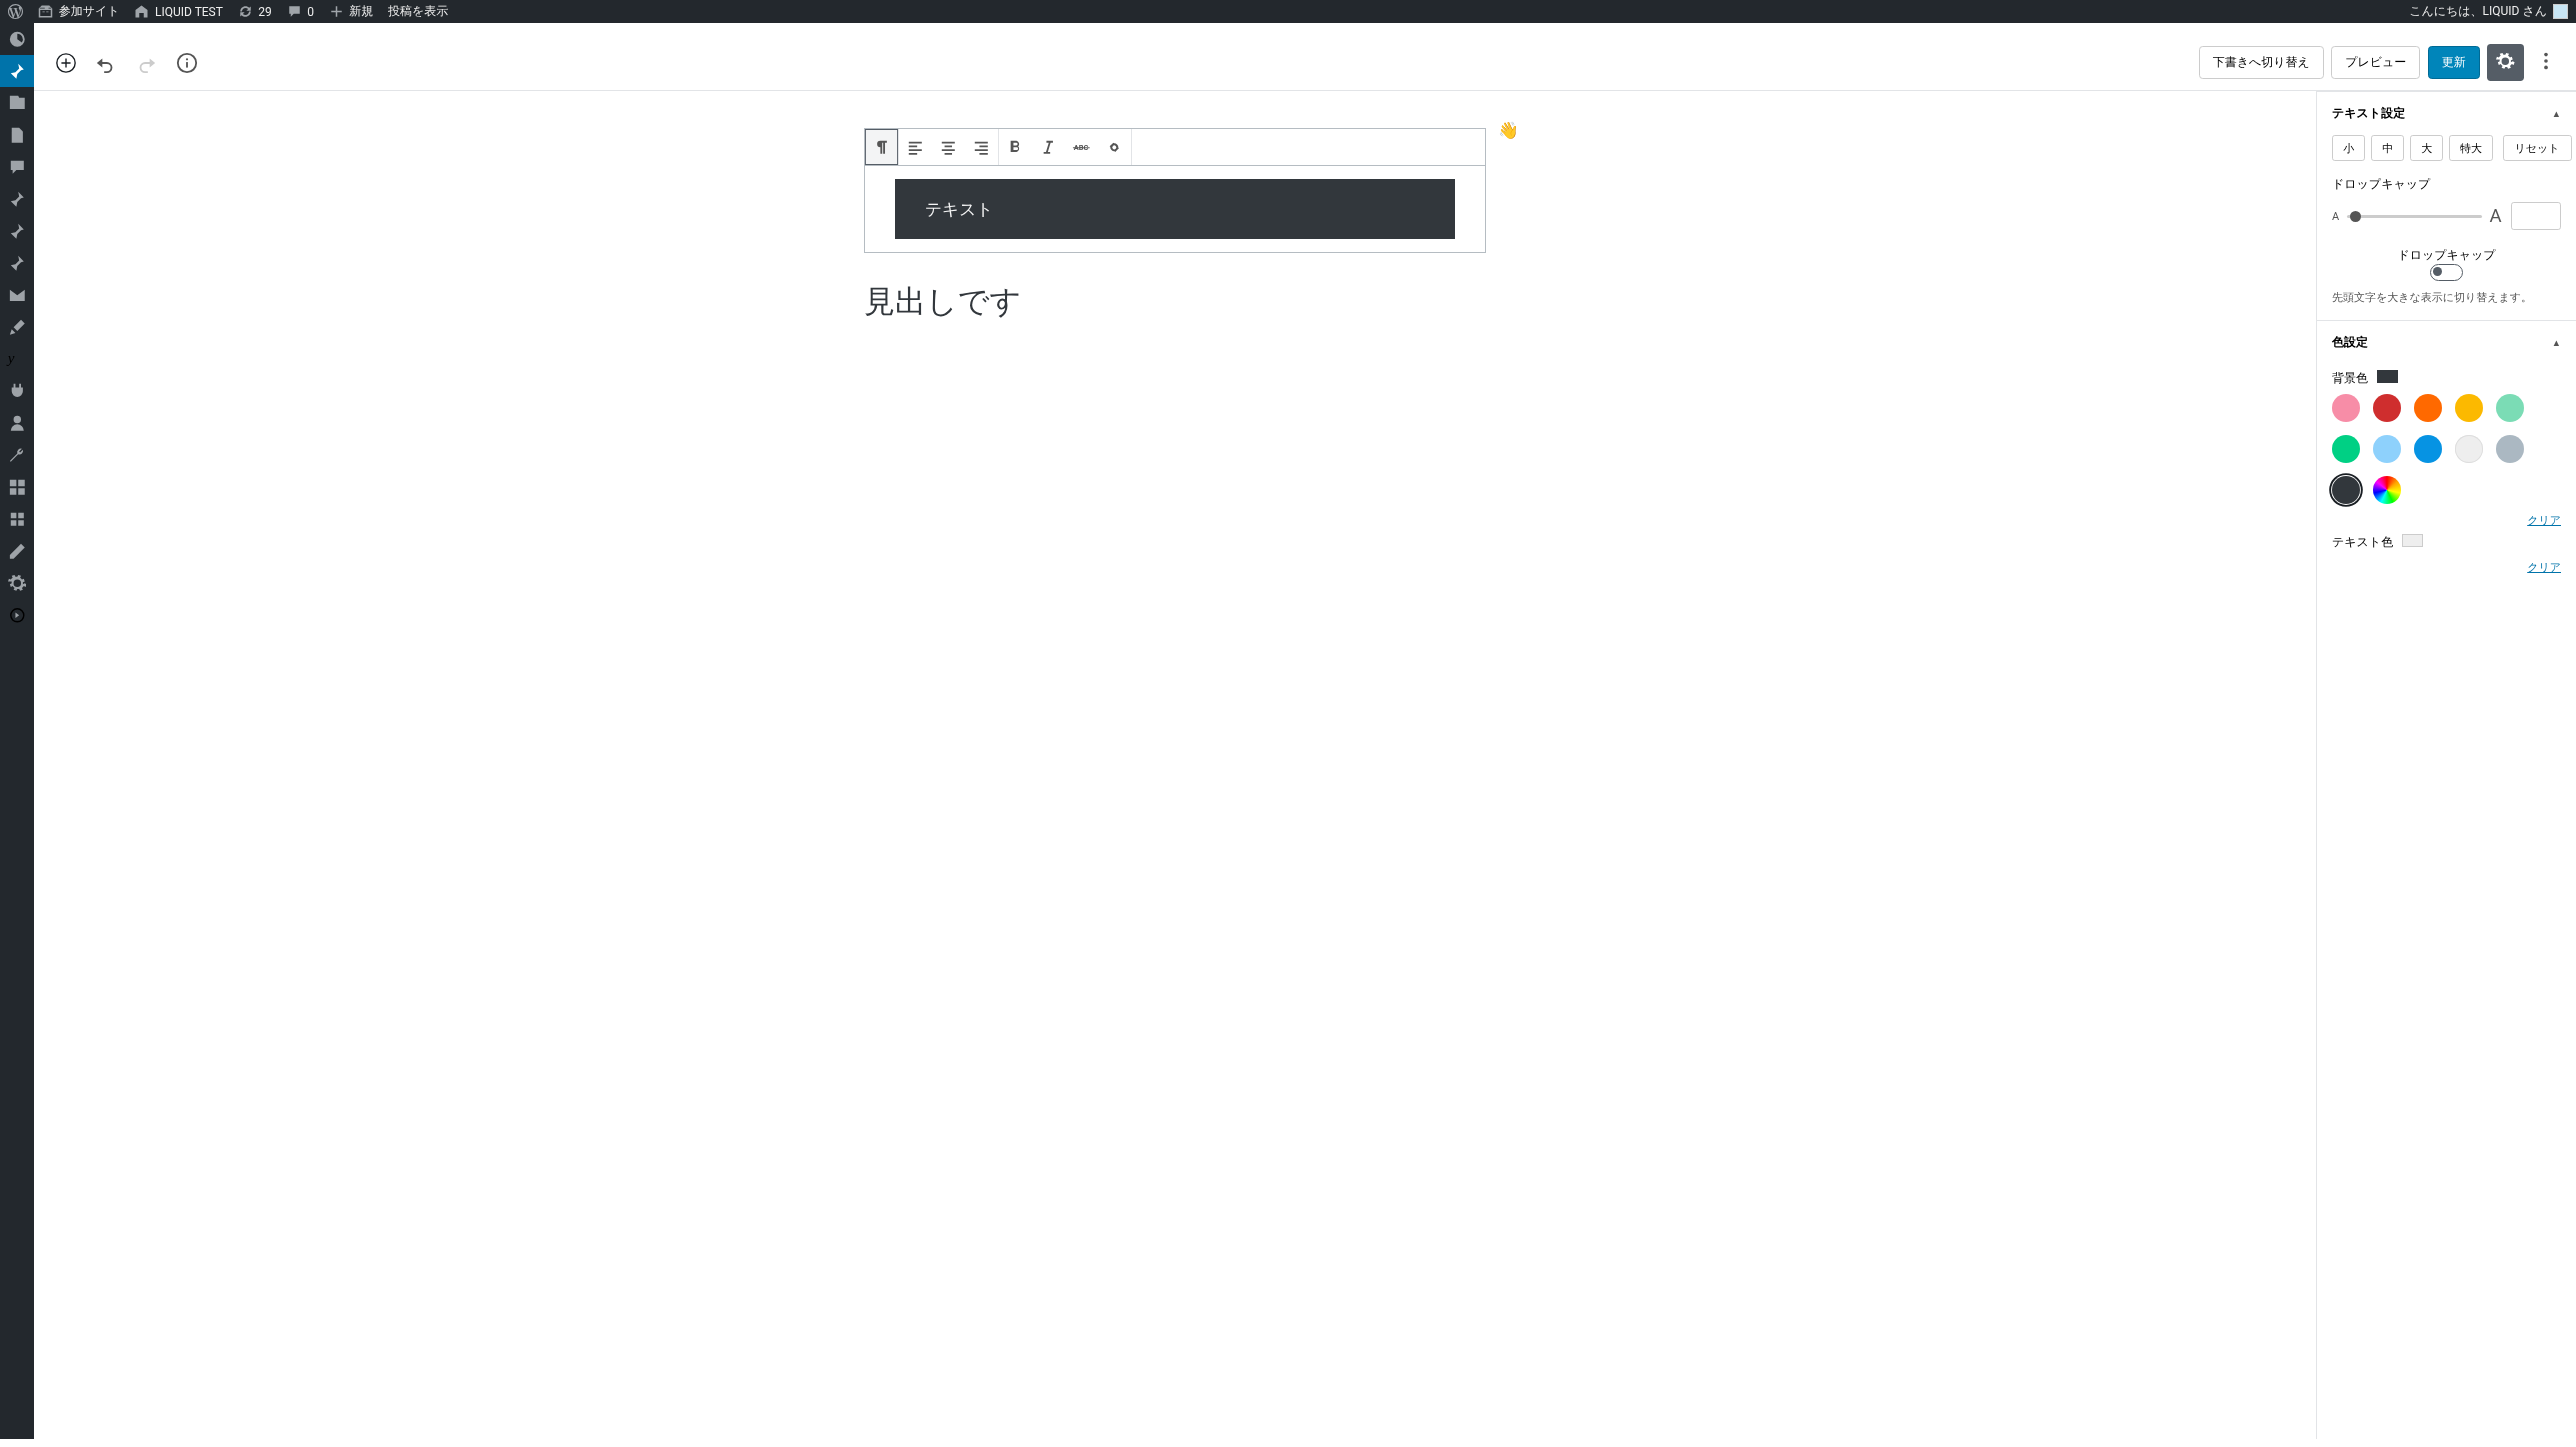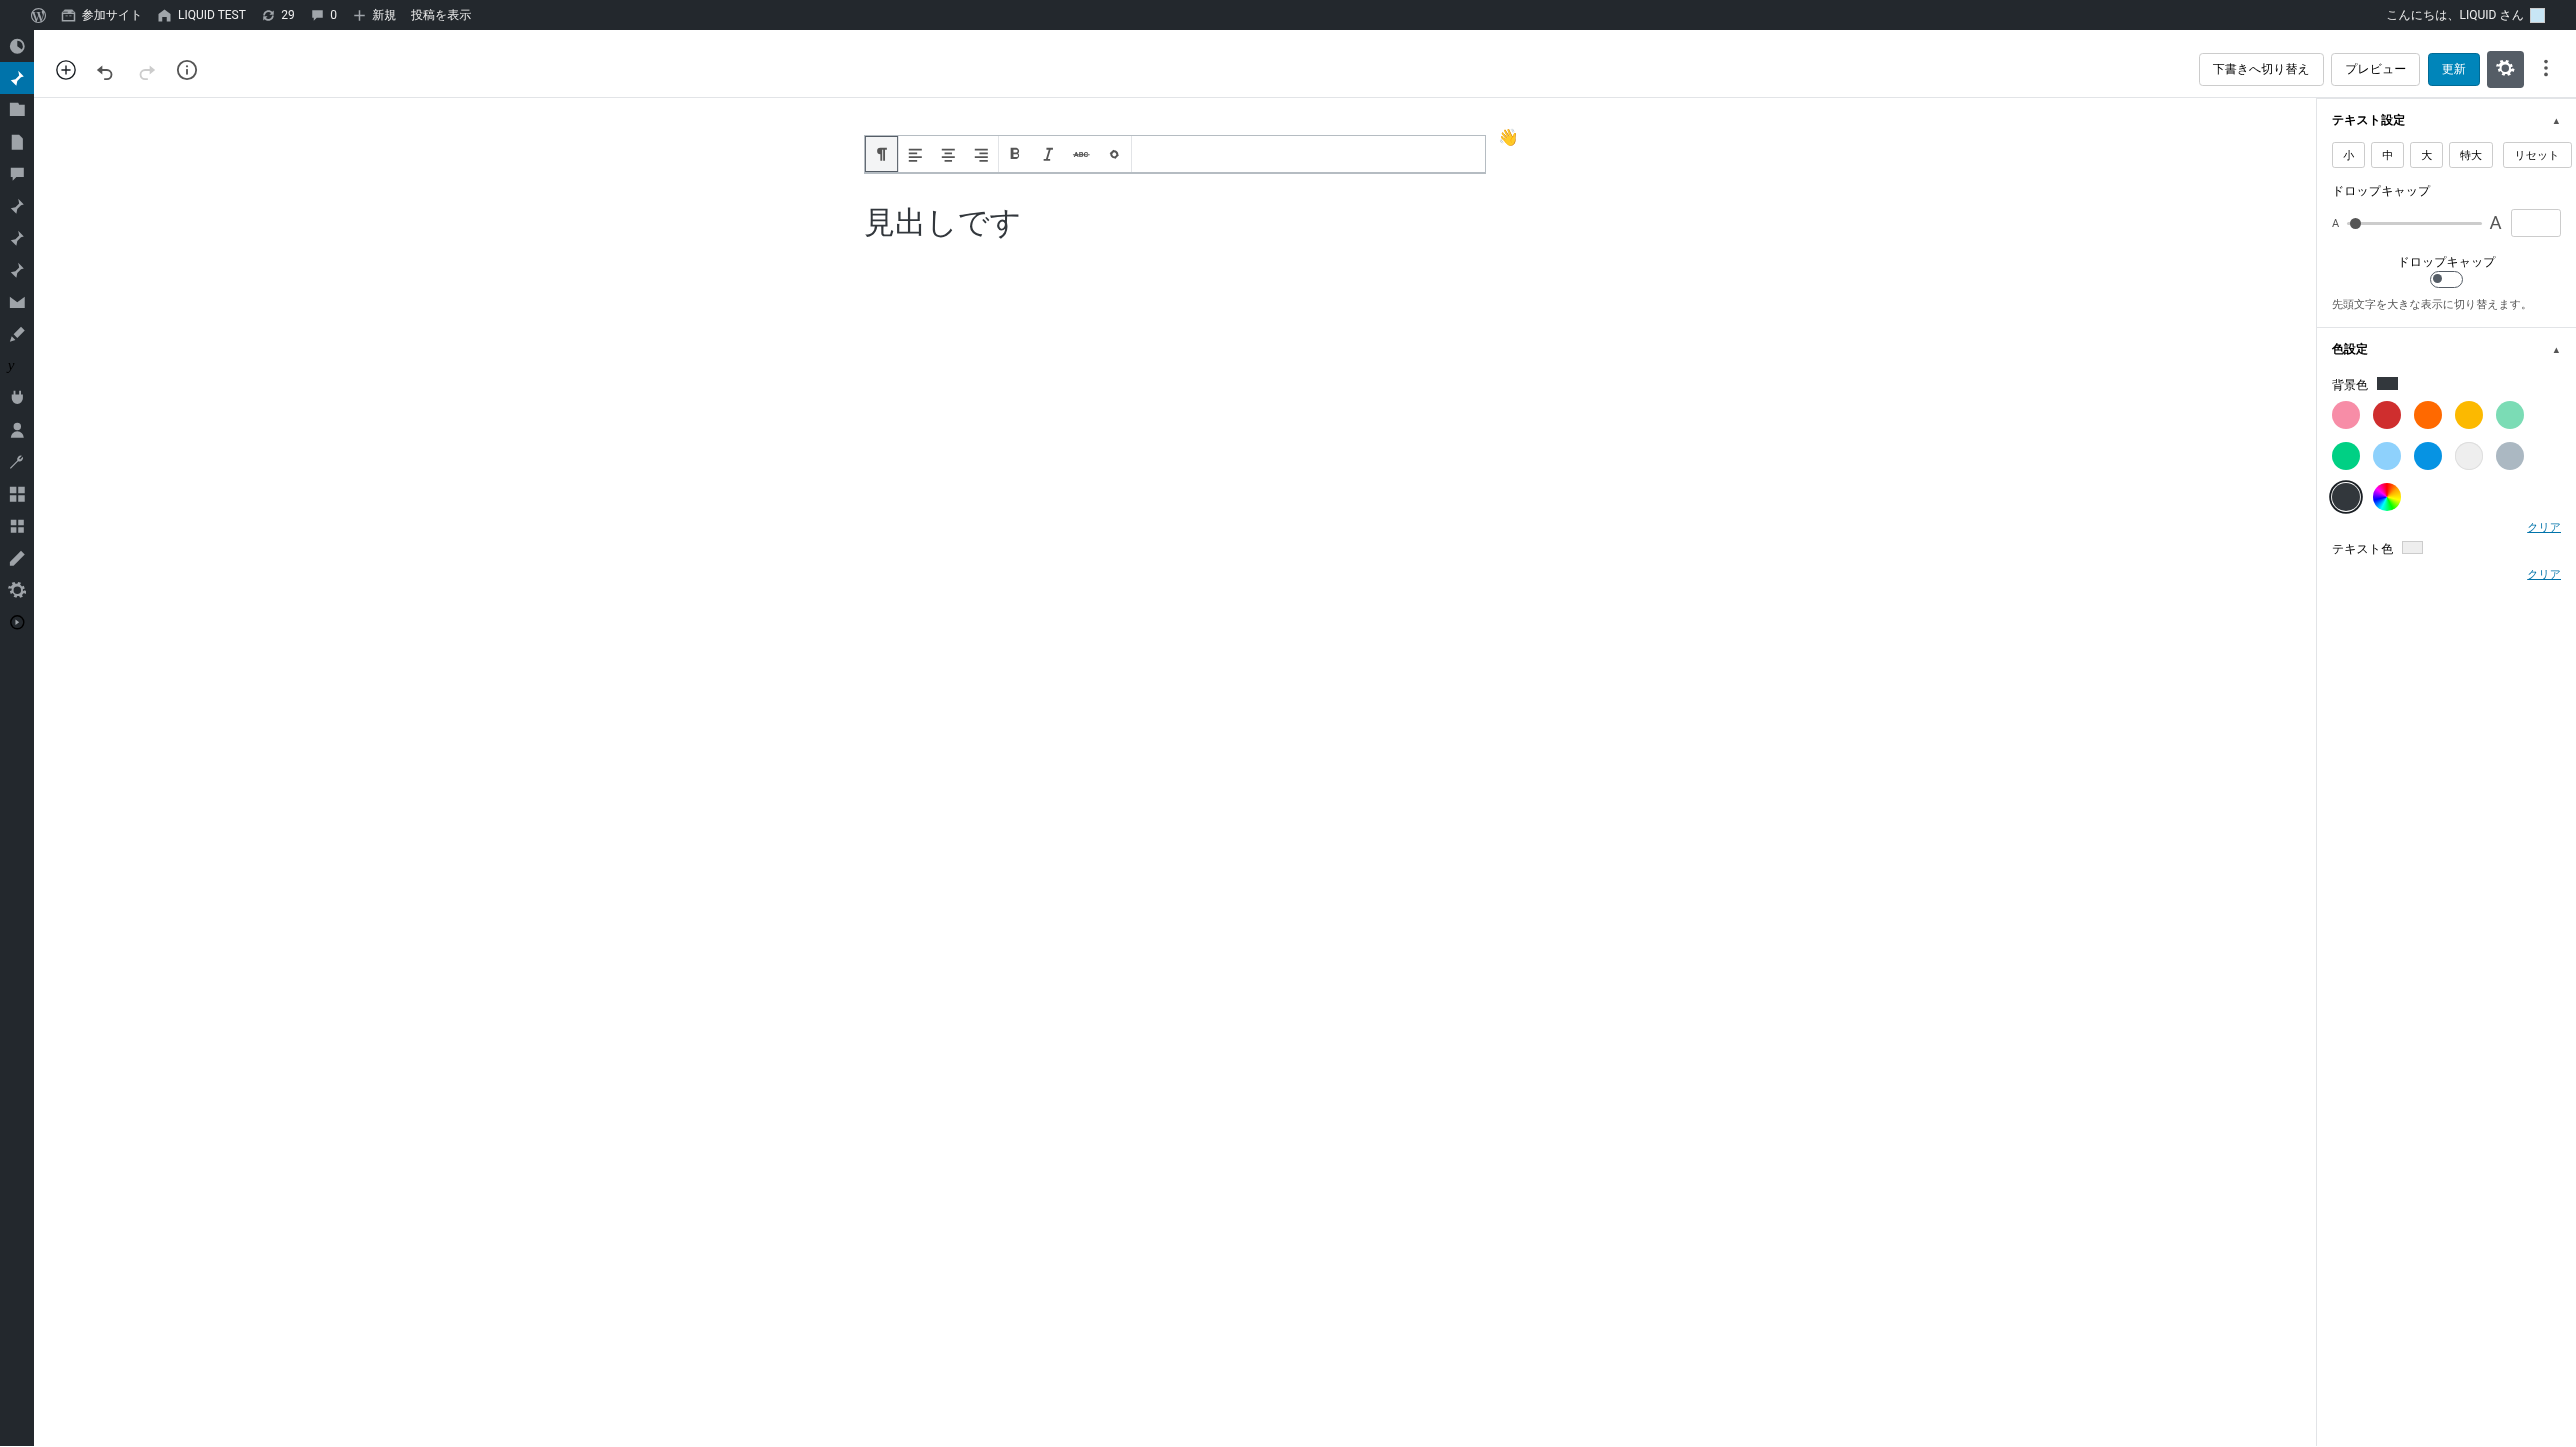--- a/index.html
+++ b/index.html
@@ -1,19 +1,19 @@
 <!DOCTYPE html>
 <html style="font-size:15px"><head>
 <meta charset="utf-8">
 <style>
 * { margin: 0; padding: 0; box-sizing: border-box; }
 body { font-family: -apple-system, BlinkMacSystemFont, "Segoe UI", Roboto, sans-serif; background: #fff; overflow: hidden; }
 
 
-.admin-bar { height: 30px; background: #23282d; color: #eee; display: flex; align-items: flex-end; font-size: 12px; padding: 0 24px; }
+.admin-bar { height: 23px; background: #23282d; color: #eee; display: flex; align-items: flex-end; font-size: 12px; padding: 0 1px; }
 .admin-bar-item { display: flex; align-items: center; gap: 5.6px; padding: 0 7.4px; cursor: pointer; height: 100%; }
 .admin-bar .spacer { flex: 1; }
 .admin-bar-avatar { width: 15px; height: 15px; background: #c8e6f5; border: 0.9px solid #ccc; }
 .ab-icon { width: 15px; height: 15px; display: inline-flex; align-items: center; justify-content: center; fill: #a0a5aa; }
 
 
 .layout { display: flex; height: calc(100vh - 31px); }
 .sidebar { width: 34px; background: #23282d; display: flex; flex-direction: column; }
 .sidebar-item { height: 32px; display: flex; align-items: center; justify-content: center; cursor: pointer; position: relative; }
 .sidebar-item.active { background: #0073aa; }
@@ -329,20 +329,23 @@
                       <path d="M1 10h18v1H1z"></path>
                     </svg>
                   </div>
                 <div class="tb-btn">
                     <svg viewBox="0 0 20 20">
                       <path d="M7 13a4 4 0 010-6l2-2 1.5 1.5-2 2a2 2 0 003 3l2-2L15 11l-2 2a4 4 0 01-6 0zm6-6a4 4 0 010 6l-2 2-1.5-1.5 2-2a2 2 0 00-3-3l-2 2L5 9l2-2a4 4 0 016 0z"></path>
                     </svg>
                   </div>
               </div>
             </div>
+            <div class="block-body">
+              <div class="text-box">テキスト</div>
+            </div>
           </div>
         </div>
         <div class="heading-text">見出しです</div>
       </div>
 
       <div class="right-panel">
 
         <div class="panel-section">
           <div class="panel-section-title">
             <span>テキスト設定</span>

